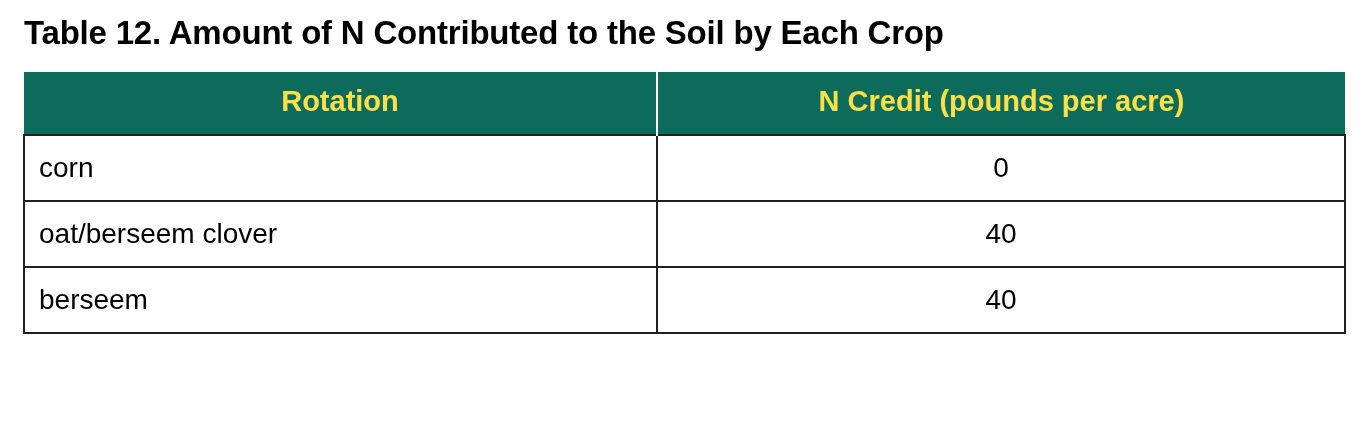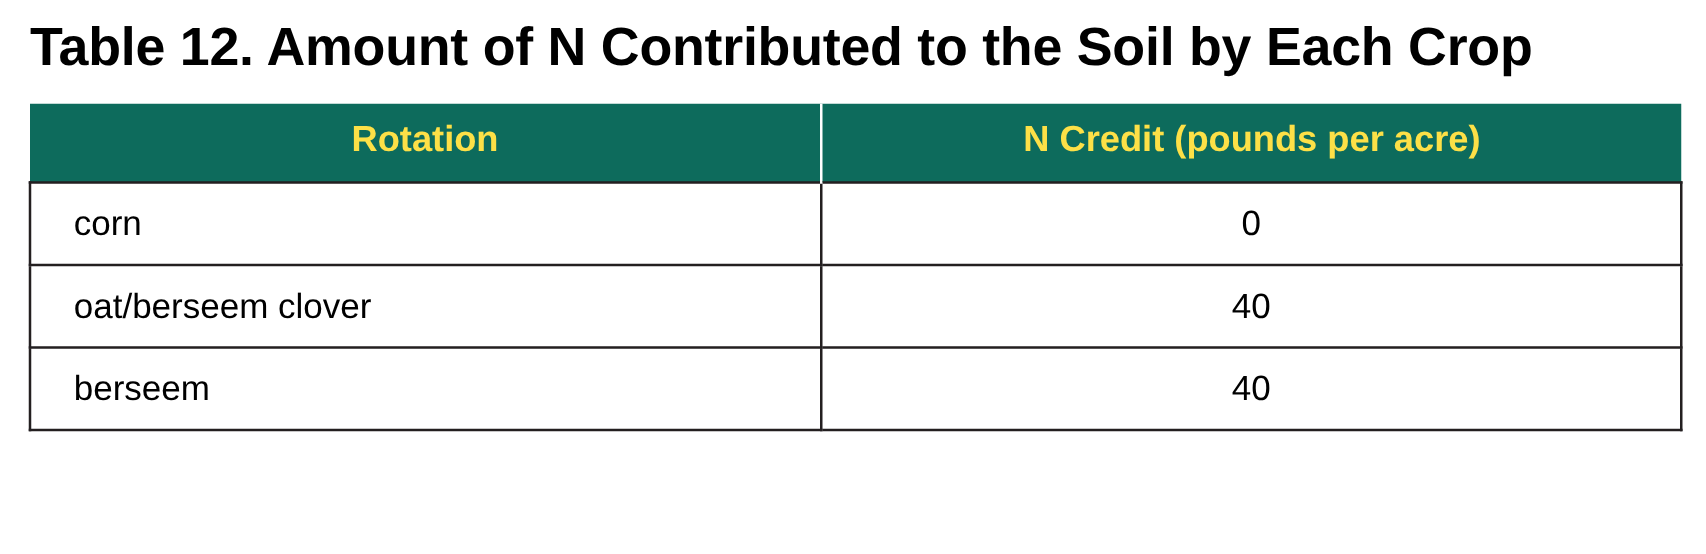--- a/index.html
+++ b/index.html
@@ -15,21 +15,21 @@
     overflow: hidden;
   }
   .page {
     position: relative;
     width: 1365px;
     height: 443px;
     box-sizing: border-box;
     padding: 14px 22px 0 22px;
   }
   .table-caption {
-    font-size: 43px;
+    font-size: 33px;
     font-weight: bold;
     letter-spacing: -0.2px;
     color: #000000;
     margin: 0 0 20px 2px;
     white-space: nowrap;
   }
   table.data-table {
     border-collapse: collapse;
     width: 1321px;
     table-layout: fixed;
@@ -54,21 +54,21 @@
   tbody td {
     border: 2px solid #231f20;
     font-size: 28px;
     height: 64px;
     padding: 0;
     vertical-align: middle;
     background: #ffffff;
   }
   tbody td.cell-rotation {
     text-align: left;
-    padding-left: 34px;
+    padding-left: 14px;
     margin-top: 32px;
   }
   tbody td.cell-credit {
     text-align: center;
   }
   
   tbody tr td { border-width: 2px; }
 </style>
 </head>
 <body>

